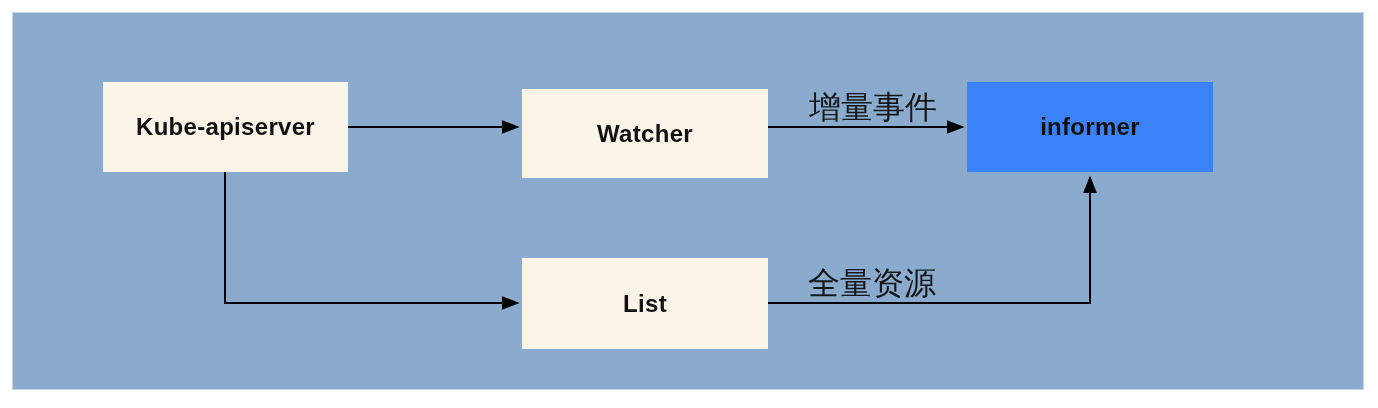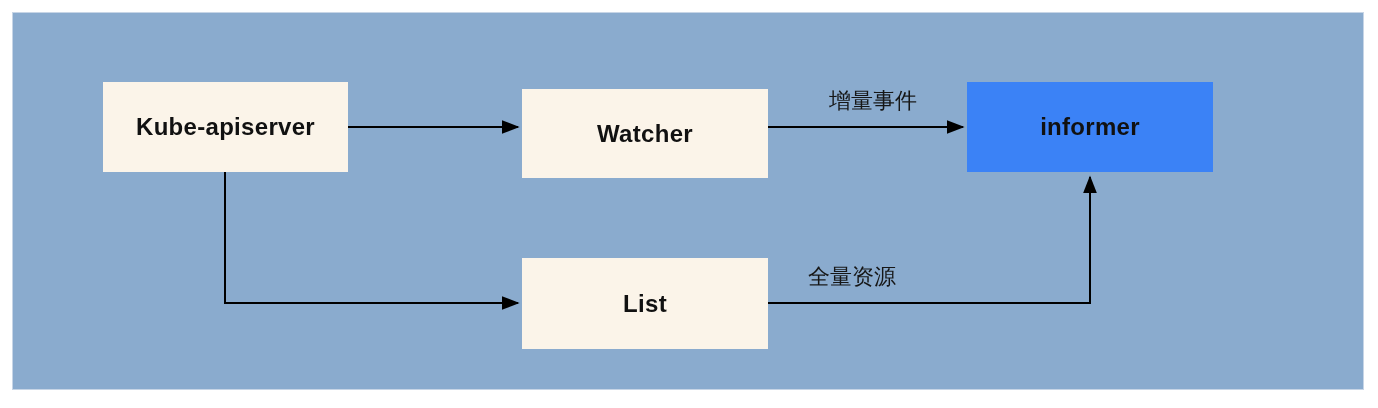--- a/index.html
+++ b/index.html
@@ -52,21 +52,21 @@
     font-weight: bold;
     color: #111111;
     letter-spacing: 0.3px;
   }
   .node-kube   { left: 103px; top: 82px;  width: 245px; height: 90px; }
   .node-watch  { left: 522px; top: 83px;  width: 246px; height: 89px; margin-top: 6px; }
   .node-inf    { left: 967px; top: 82px;  width: 246px; height: 90px; }
   .node-list   { left: 522px; top: 258px; width: 246px; height: 91px; }
   .edge-label {
     position: absolute;
-    font-size: 22px;
+    font-size: 32px;
     color: #161616;
     white-space: nowrap;
   }
   .edge-label-top    { left: 808px; top: 86px;  width: 130px; text-align: center; }
   .edge-label-bottom { left: 808px; top: 262px; width: 130px; text-align: left; }
 </style>
 </head>
 <body>
 
 <div class="canvas">

